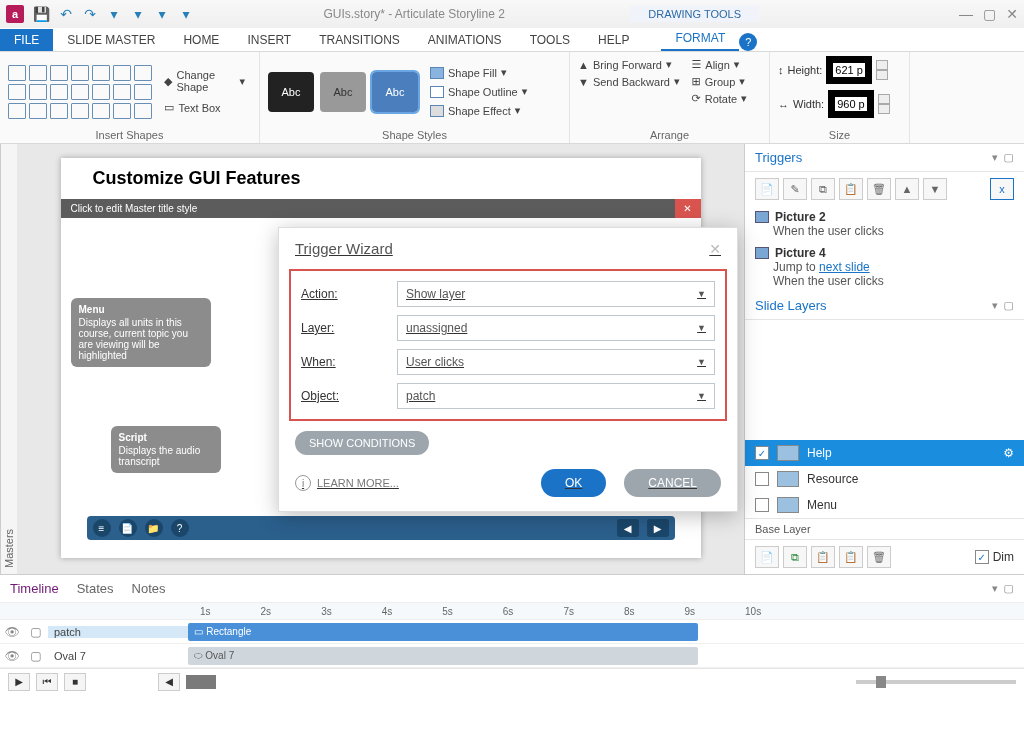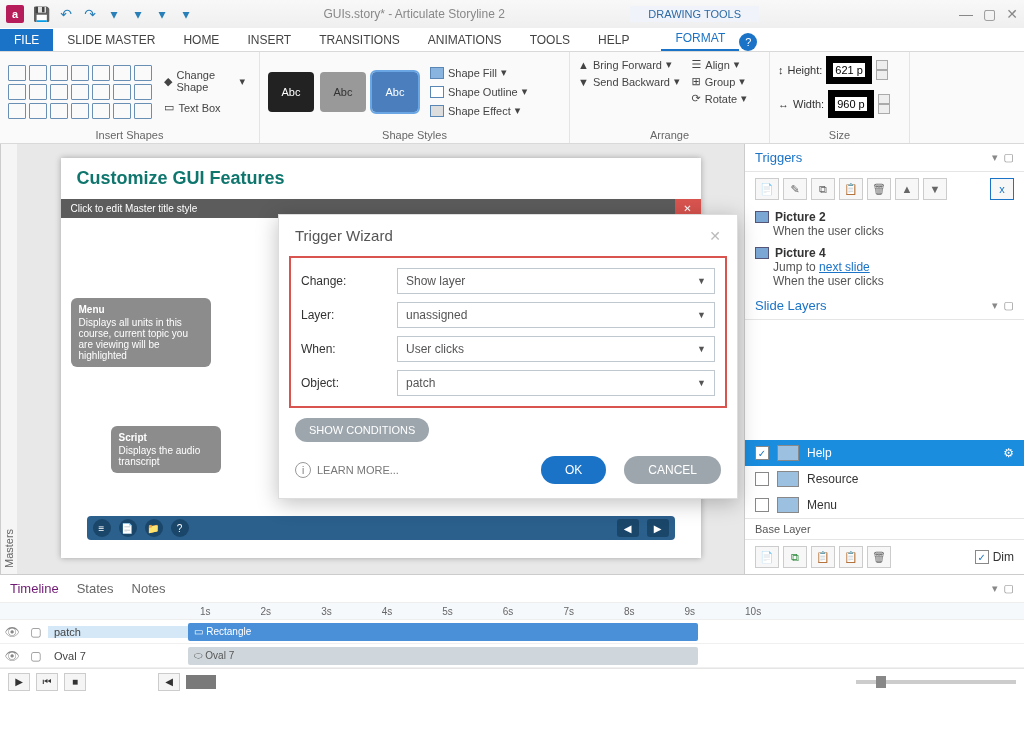--- a/index.html
+++ b/index.html
@@ -28,21 +28,21 @@
   .size-row { display:flex; align-items:center; gap:4px; font-size:11px;}
   .size-row input { width:46px; font-size:11px; border:7px solid #000000; padding:1px 2px;}
   .spinner{width:12px;height:20px;display:flex;flex-direction:column;}
   .spinner div{flex:1;border:1px solid #aaa;background:#eee;}
   .help-btn { margin-left:auto; width:18px; height:18px; border-radius:50%; background:#1a73c7; color:#fff; font-size:11px; display:flex;align-items:center;justify-content:center; margin:4px 6px 0 0;}
 
   .main-area { display:flex; height:430px; }
   .masters-tab { writing-mode:vertical-rl; transform:rotate(180deg); padding:6px 2px; font-size:11px; color:#666; border-right:1px solid #ccc; background:#f5f5f5;}
   .canvas-outer { flex:1; background:#e8e8e8; padding:14px; position:relative; overflow:hidden;}
   .slide { background:#fff; width:640px; height:400px; box-shadow:0 0 6px rgba(0,0,0,.3); position:relative; margin:0 auto;}
-  .slide-title { font-size:18px; font-weight:bold; color:#0f766e; padding:10px 16px;}
+  .slide-title { font-size:18px; font-weight:bold; color:#000000; padding:10px 32px;}
   .slide-bar { background:#5c5c5c; color:#fff; font-size:10px; padding:4px 10px; position:relative;}
   .slide-bar-x { position:absolute; right:0; top:0; width:26px; height:100%; background:#d9544f; color:#fff; display:flex;align-items:center;justify-content:center;}
   .callout { position:absolute; background:#8c8c8c; color:#fff; font-size:10px; border-radius:6px; padding:6px 8px; width:140px;}
   .callout h5{font-size:10px;font-weight:bold;margin-bottom:2px;}
   .bottom-bar { position:absolute; bottom:18px; left:26px; right:26px; height:24px; background:#2b5f8c; border-radius:4px; display:flex; align-items:center; padding:0 6px; gap:8px;}
   .bottom-bar .ic{width:18px;height:18px;border-radius:50%;background:#1a466a;color:#fff;display:flex;align-items:center;justify-content:center;font-size:10px;}
   .bottom-bar .nav{width:22px;height:18px;border-radius:3px;background:#1a466a;color:#fff;display:flex;align-items:center;justify-content:center;font-size:10px;}
 
   .right-pane { width:280px; border-left:1px solid #ccc; display:flex; flex-direction:column; background:#fff;}
   .pane-hdr { padding:6px 10px; color:#1a73c7; font-size:13px; display:flex; align-items:center; border-bottom:1px solid #e5e5e5;text-align:center;}
@@ -75,21 +75,21 @@
   .tl-row.sel .name{background:#d4e8f7;}
   .b-patch{background:#4a90d9;width:510px;color:#fff;font-size:10px;padding-left:6px;line-height:18px;}
   .b-oval{background:#d0d7dc;width:510px;color:#555;font-size:10px;padding-left:6px;line-height:18px;}
   .tl-footer{display:flex;align-items:center;padding:4px 8px;gap:6px;border-top:1px solid #e5e5e5;height:26px;}
   .tl-footer .fb{width:22px;height:18px;border:1px solid #ccc;background:#f5f5f5;display:flex;align-items:center;justify-content:center;font-size:10px;}
   .tl-footer .sb{width:30px;height:14px;background:#7a7a7a;}
   .tl-footer .zoom{height:4px;width:160px;background:#ccc;margin-left:auto;position:relative;}
   .tl-footer .zoom::after{content:"";position:absolute;left:20px;top:-4px;width:10px;height:12px;background:#888;}
 
   
-  .dialog { position:absolute; left:278px; top:214px; width:460px; background:#fff; box-shadow:0 4px 20px rgba(0,0,0,.25); border:1px solid #ddd; z-index:50;}
+  .dialog { position:absolute; left:278px; top:227px; width:460px; background:#fff; box-shadow:0 4px 20px rgba(0,0,0,.25); border:1px solid #ddd; z-index:50;text-decoration:underline;}
   .dlg-title { padding:12px 16px 8px 16px; font-size:15px; color:#555; display:flex; align-items:center;}
   .dlg-title .x{margin-left:auto;color:#bbb;font-size:14px;}
   .dlg-form { margin:4px 10px; border:2px solid #d9534f; padding:10px; }
   .frow { display:flex; align-items:center; margin-bottom:8px; }
   .frow label{ width:96px; font-size:12px; color:#333;}
   .frow .sel{ flex:1; border:1px solid #bfc7cf; height:26px; display:flex; align-items:center; padding:0 8px; font-size:12px; color:#555; justify-content:space-between;}
   .frow .sel .car{color:#555;font-size:9px;}
   .show-cond { margin:10px 16px 0 16px; }
   .show-cond button{background:#9da6ad;color:#fff;border:none;border-radius:14px;padding:6px 14px;font-size:11px;}
   .dlg-foot { display:flex; align-items:center; padding:14px 16px; gap:10px;}
@@ -363,21 +363,21 @@
   </div>
 </div>
 
 <div class="dialog">
   <div class="dlg-title">
     <span>Trigger Wizard</span>
     <span class="x">✕</span>
   </div>
   <div class="dlg-form">
     <div class="frow">
-      <label>Change:</label>
+      <label>Action:</label>
       <div class="sel">
           <span>Show layer</span>
           <span class="car">▼</span>
         </div>
     </div>
     <div class="frow">
       <label>Layer:</label>
       <div class="sel">
           <span>unassigned</span>
           <span class="car">▼</span>

